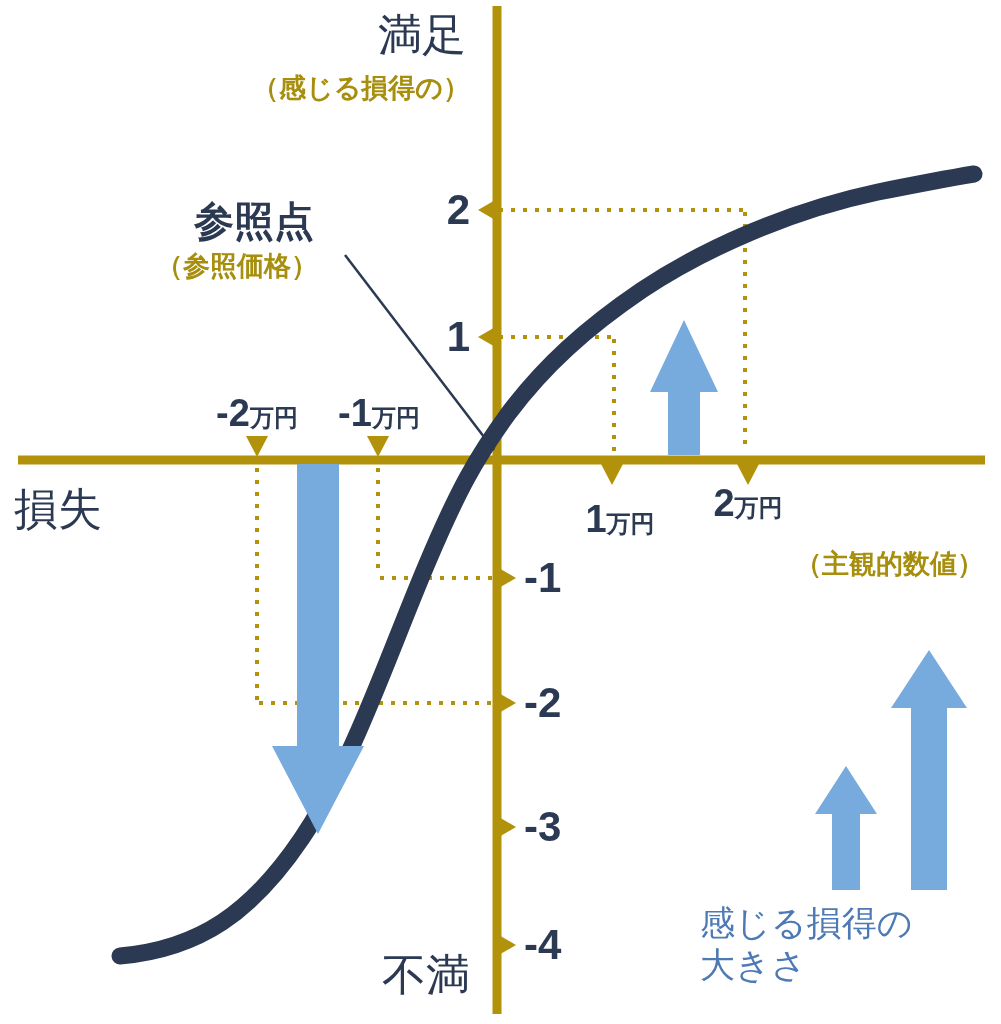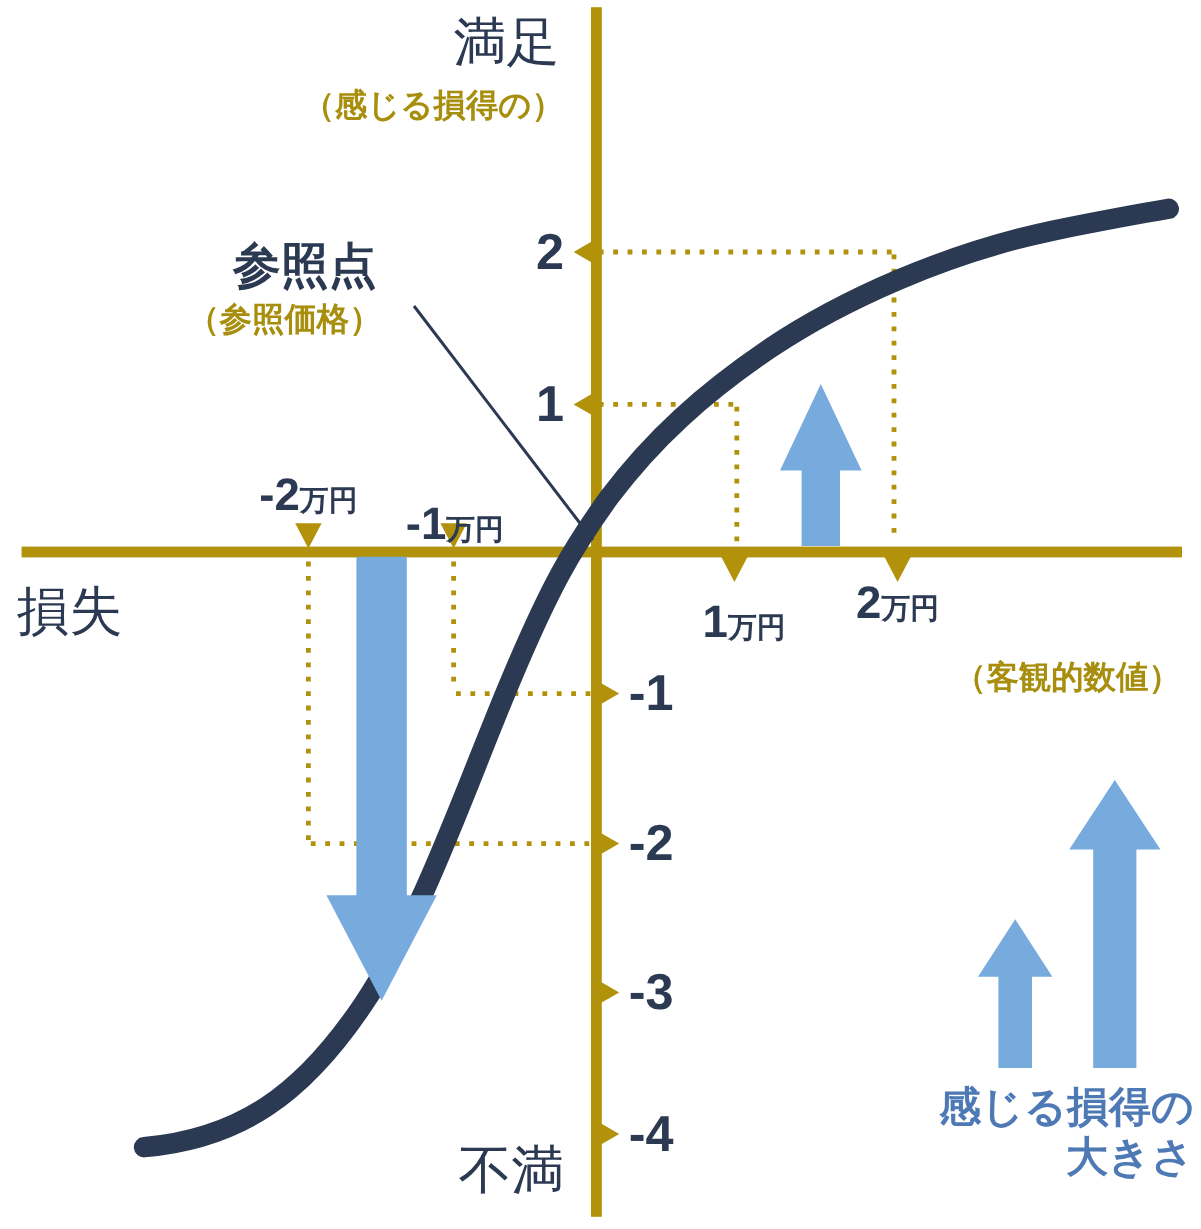--- a/index.html
+++ b/index.html
@@ -14,21 +14,21 @@
   .lbl{position:absolute;white-space:nowrap;}
   .navy{color:#2B3A52;}
   .gold{color:#A78E0C;}
   .blue{color:#4D79B4;}
   .axis-word{font-size:44px;font-weight:normal;}
   .sub-word{font-size:27px;font-weight:bold;}
   .ref-word{font-size:40px;font-weight:bold;}
   .tick-num{font-size:42px;font-weight:600;}
   .money .num{font-size:38px;font-weight:bold;}
   .money .unit{font-size:24px;font-weight:bold;}
-  .annot{font-size:35px;font-weight:bold;text-align:right;line-height:1.2;}
+  .annot{font-size:35px;font-weight:normal;text-align:left;line-height:1.2;}
   .r-align{text-align:right;}
   .c-align{text-align:center;}
 </style>
 </head>
 <body>
 
 <div class="stage">
 
   <svg width="1001" height="1024" viewBox="0 0 1001 1024">
 
@@ -77,36 +77,36 @@
       <polygon points="318,834 272,746 297,746 297,464 339,464 339,746 364,746"></polygon>
       <polygon points="846,766 877,814 860,814 860,890 832,890 832,814 815,814"></polygon>
       <polygon points="929,650 967,708 947,708 947,890 911,890 911,708 891,708"></polygon>
     </g>
   </svg>
 
   <div class="lbl navy axis-word" style="left:378px;top:6px;">満足</div>
   <div class="lbl gold sub-word" style="left:252px;top:70px;">（感じる損得の）</div>
   <div class="lbl navy axis-word" style="left:14px;top:480px;">損失</div>
   <div class="lbl navy axis-word" style="left:382px;top:946px;">不満</div>
-  <div class="lbl gold sub-word r-align" style="left:752px;top:546px;width:232px;">（客観的数値）</div>
+  <div class="lbl gold sub-word r-align" style="left:752px;top:546px;width:232px;">（主観的数値）</div>
 
   <div class="lbl navy ref-word" style="left:194px;top:194px;">参照点</div>
   <div class="lbl gold sub-word" style="left:156px;top:248px;">（参照価格）</div>
 
   <div class="lbl navy tick-num r-align" style="left:395px;top:186px;width:75px;">2</div>
   <div class="lbl navy tick-num r-align" style="left:395px;top:313px;width:75px;">1</div>
   <div class="lbl navy tick-num" style="left:524px;top:554px;">-1</div>
   <div class="lbl navy tick-num" style="left:524px;top:679px;">-2</div>
   <div class="lbl navy tick-num" style="left:524px;top:803px;">-3</div>
   <div class="lbl navy tick-num" style="left:524px;top:921px;">-4</div>
 
   <div class="lbl navy money c-align" style="left:194px;top:392px;width:126px;">
     <span class="num">-2</span><span class="unit">万円</span>
   </div>
-  <div class="lbl navy money c-align" style="left:316px;top:416px;width:126px;">
+  <div class="lbl navy money c-align" style="left:316px;top:392px;width:126px;">
     <span class="num">-1</span><span class="unit">万円</span>
   </div>
   <div class="lbl navy money c-align" style="left:562px;top:482px;width:116px;margin-top:16px;">
     <span class="num">1</span><span class="unit">万円</span>
   </div>
   <div class="lbl navy money c-align" style="left:690px;top:482px;width:116px;">
     <span class="num">2</span><span class="unit">万円</span>
   </div>
 
   <div class="lbl blue annot" style="left:700px;top:902px;width:295px;">

